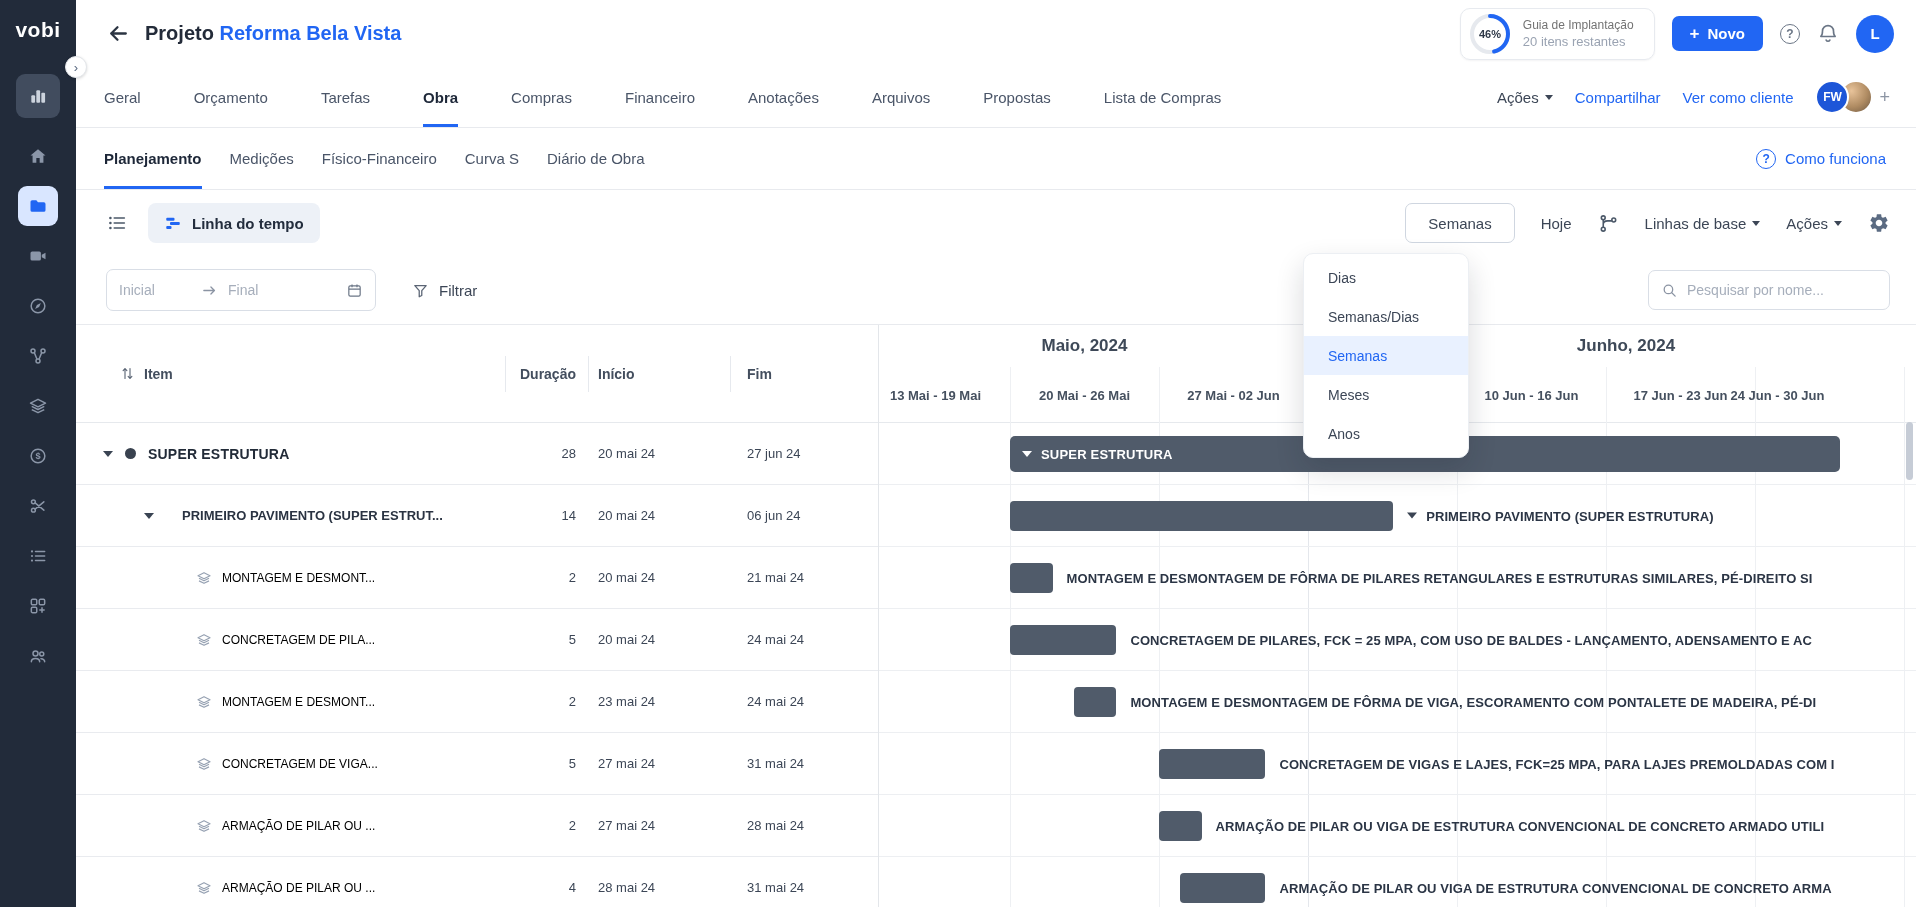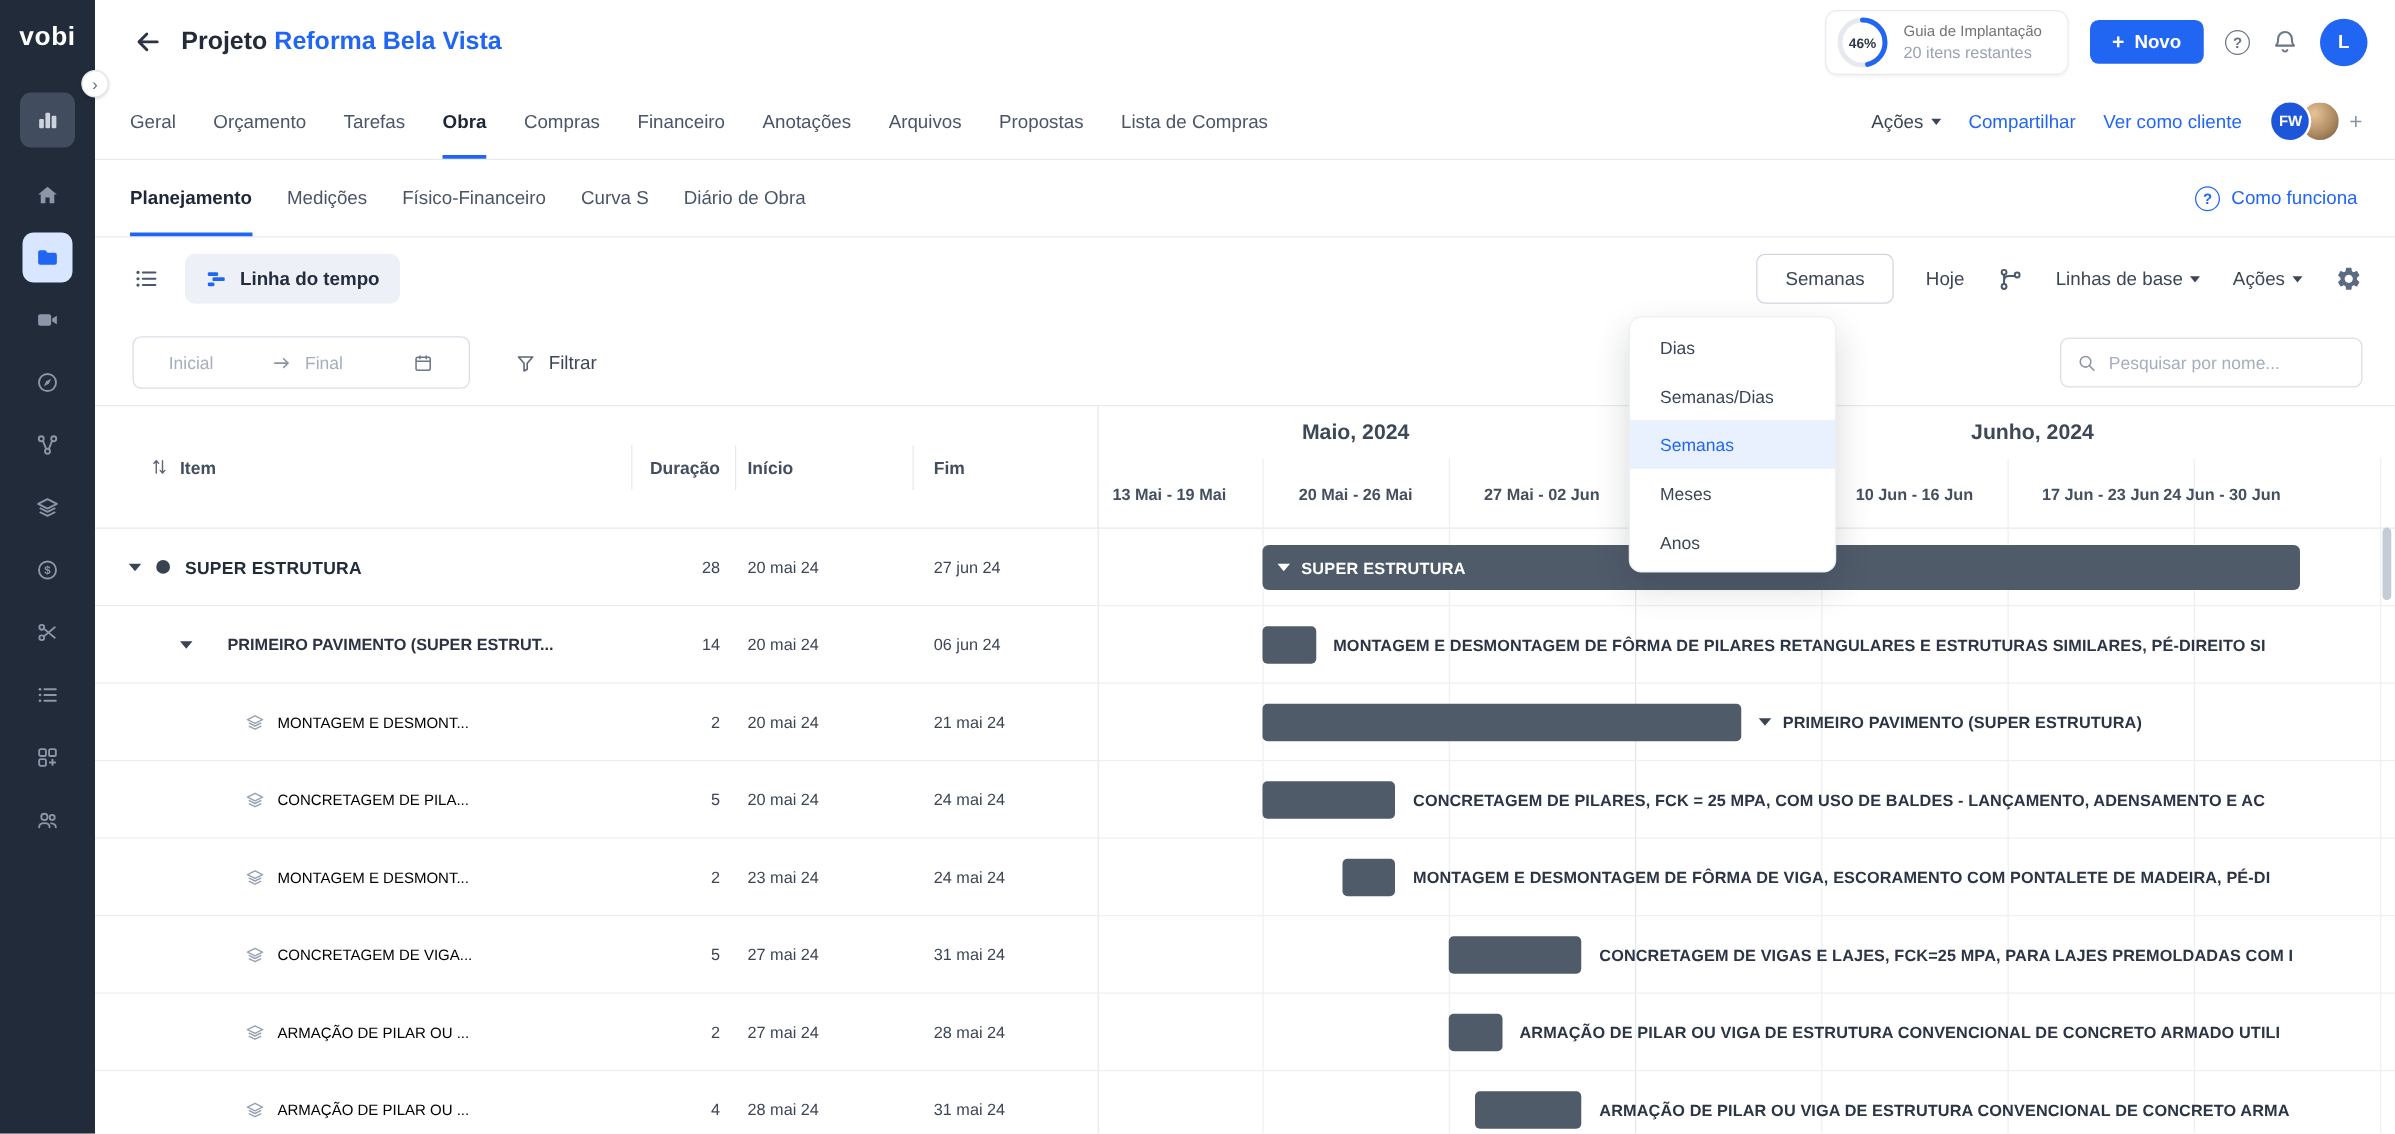--- a/index.html
+++ b/index.html
@@ -33,21 +33,21 @@
   .guide-sub{font-size:13px;color:#9aa3b2;margin-top:2px}
   .btn-novo{display:flex;align-items:center;gap:8px;background:var(--blue);color:#fff;font-weight:600;font-size:15px;border:none;border-radius:7px;padding:9px 18px;cursor:pointer}
   .btn-novo .plus{font-size:17px;font-weight:700;line-height:1}
   .icon-btn{color:#6b7686;width:22px;height:22px;cursor:pointer}
   .icon-btn svg{width:100%;height:100%}
   .qmark{width:20px;height:20px;border:1.7px solid #6b7686;border-radius:50%;color:#6b7686;font-size:12px;font-weight:700;display:flex;align-items:center;justify-content:center;cursor:pointer}
   .avatar-l{width:38px;height:38px;border-radius:50%;background:var(--blue);color:#fff;font-weight:700;font-size:15px;display:flex;align-items:center;justify-content:center;cursor:pointer}
 
   
   .tabs{height:61px;border-bottom:1px solid var(--border);display:flex;align-items:stretch;padding:0 26px 0 28px;flex-shrink:0}
-  .tab-list{display:flex;gap:30px}
+  .tab-list{display:flex;gap:53px}
   .tab{display:flex;align-items:center;font-size:15px;color:#4a5568;border-bottom:3px solid transparent;padding-top:3px;cursor:pointer;white-space:nowrap}
   .tab.active{color:#1d2738;font-weight:700;border-bottom-color:var(--blue)}
   .tabs-right{margin-left:auto;display:flex;align-items:center;gap:22px}
   .link-gray{font-size:15px;color:#3c4656;display:flex;align-items:center;cursor:pointer}
   .link-blue{font-size:15px;color:var(--blue);font-weight:500;cursor:pointer;white-space:nowrap}
   .caret-sm{width:0;height:0;border-left:4px solid transparent;border-right:4px solid transparent;border-top:5px solid currentColor;display:inline-block;margin-left:6px}
   .av-group{display:flex;align-items:center}
   .av{width:34px;height:34px;border-radius:50%;border:2px solid #fff;display:flex;align-items:center;justify-content:center;font-size:12px;font-weight:700;color:#fff;cursor:pointer}
   .av-fw{background:#1d56d8;z-index:2}
   .av-photo{background:radial-gradient(circle at 35% 30%,#e8c39a 0%,#b08c63 55%,#6d5740 100%);margin-left:-10px;z-index:1}
@@ -64,21 +64,21 @@
   
   .toolbar{height:66px;display:flex;align-items:center;padding:0 26px 0 30px;flex-shrink:0}
   .tb-left{display:flex;align-items:center;gap:20px}
   .chip{display:flex;align-items:center;gap:10px;background:#edf1f7;border-radius:8px;height:40px;padding:0 16px;font-size:15px;font-weight:600;color:#232d3d;cursor:pointer}
   .chip svg{width:18px;height:18px;color:var(--blue)}
   .tb-right{margin-left:auto;display:flex;align-items:center;gap:26px}
   .btn-scale{height:40px;padding:0 22px;border:1px solid #cfd6e0;border-radius:7px;background:#fff;font-size:15px;color:#3c4656;font-family:inherit;cursor:pointer}
   .btn-today{font-size:15px;color:#3c4656;background:none;border:none;font-family:inherit;cursor:pointer}
 
   .filterbar{height:68px;display:flex;align-items:center;padding:0 26px 0 30px;flex-shrink:0}
-  .date-box{display:flex;align-items:center;height:42px;width:270px;border:1px solid #d9dee6;border-radius:7px;padding:0 28px;gap:10px}
+  .date-box{display:flex;align-items:center;height:42px;width:270px;border:1px solid #d9dee6;border-radius:7px;padding:0 12px;gap:10px}
   .date-box input{border:none;outline:none;width:72px;font-size:14px;font-family:inherit;color:#3c4656}
   .date-box input::placeholder{color:#a6aebb}
   .dim-ic{color:#8b94a3;width:17px;height:17px;flex-shrink:0}
   .dim-ic svg{width:100%;height:100%}
   .cal-ic{margin-left:auto;color:#6b7686}
   .filter-btn{display:flex;gap:10px;align-items:center;margin-left:36px;font-size:15px;color:#3c4656;cursor:pointer}
   .search-box{margin-left:auto;display:flex;align-items:center;gap:9px;height:40px;width:242px;border:1px solid #d9dee6;border-radius:7px;padding:0 12px}
   .search-box input{border:none;outline:none;flex:1;min-width:0;font-size:14px;font-family:inherit;color:#3c4656}
   .search-box input::placeholder{color:#a6aebb}
 
@@ -555,30 +555,30 @@
             <div class="week-cell" style="left: 824px; width: 149px;">24 Jun - 30 Jun</div>
           </div>
         <div class="gantt-body">
             <div class="g-row">
               <div class="bar bar-parent" style="left: 131px; width: 830.143px;">
                 <span class="caret caret-w"></span>
                 <span class="bar-in-label">SUPER ESTRUTURA</span>
               </div>
             </div>
             <div class="g-row">
-              <div class="bar" style="left: 131px; width: 42.5714px;"></div>
-              <div class="g-label" style="left: 187.571px;">
-                <span>MONTAGEM E DESMONTAGEM DE FÔRMA DE PILARES RETANGULARES E ESTRUTURAS SIMILARES, PÉ-DIREITO SI</span>
-              </div>
-            </div>
-            <div class="g-row">
               <div class="bar" style="left: 131px; width: 383.143px;"></div>
               <div class="g-label with-caret" style="left: 528.143px;">
                 <span class="caret"></span>
                 <span>PRIMEIRO PAVIMENTO (SUPER ESTRUTURA)</span>
+              </div>
+            </div>
+            <div class="g-row">
+              <div class="bar" style="left: 131px; width: 42.5714px;"></div>
+              <div class="g-label" style="left: 187.571px;">
+                <span>MONTAGEM E DESMONTAGEM DE FÔRMA DE PILARES RETANGULARES E ESTRUTURAS SIMILARES, PÉ-DIREITO SI</span>
               </div>
             </div>
             <div class="g-row">
               <div class="bar" style="left: 131px; width: 106.429px;"></div>
               <div class="g-label" style="left: 251.429px;">
                 <span>CONCRETAGEM DE PILARES, FCK = 25 MPA, COM USO DE BALDES - LANÇAMENTO, ADENSAMENTO E AC</span>
               </div>
             </div>
             <div class="g-row">
               <div class="bar" style="left: 194.857px; width: 42.5714px;"></div>

